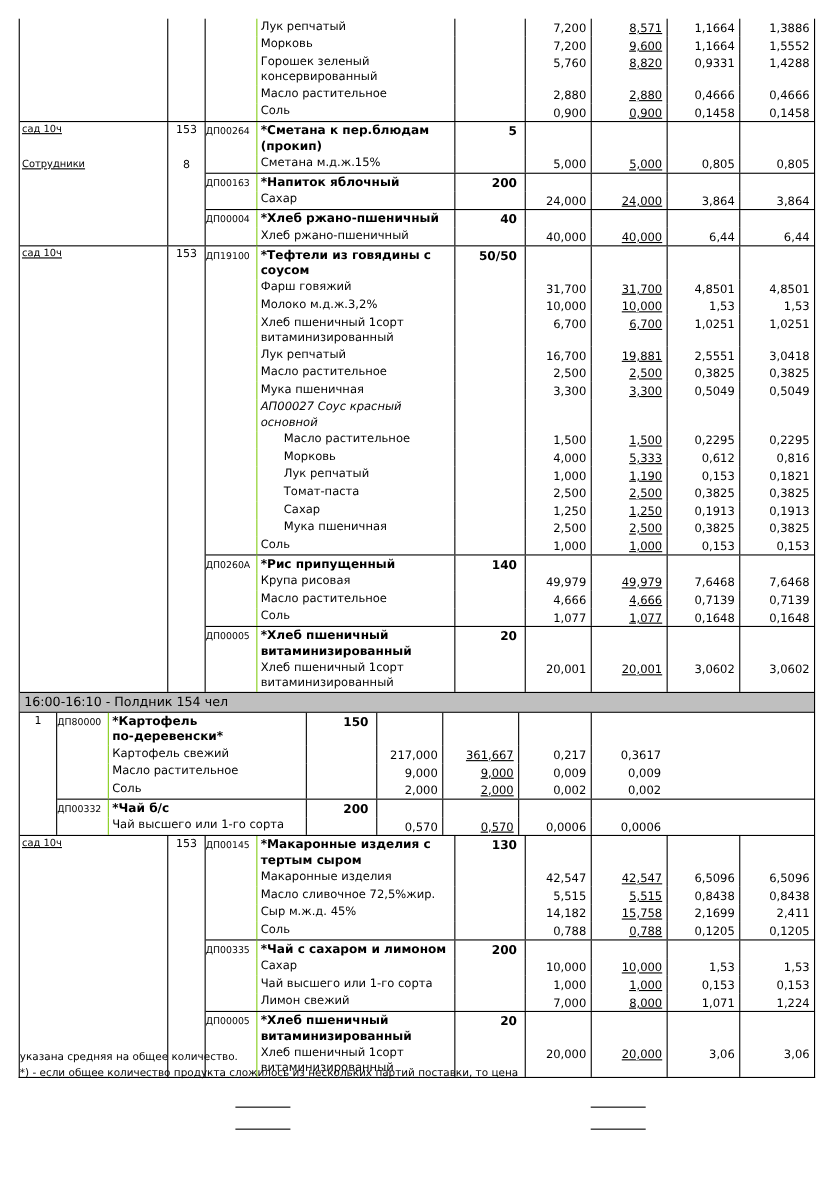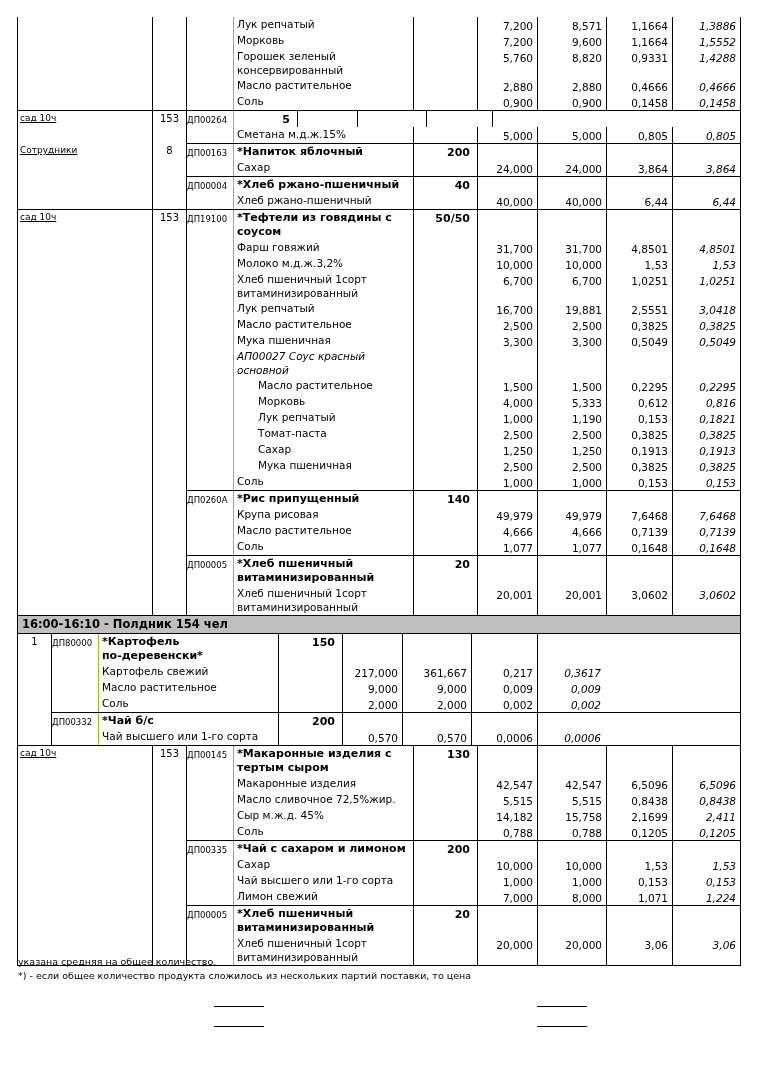--- a/index.html
+++ b/index.html
@@ -28,25 +28,25 @@
             text-align:left; padding:3px 2px 0 0; }
   .c-name { width:180px; border-right:1px solid #000; font-size:10.5px; line-height:13.5px;
             padding:1px 2px 1px 3px; white-space:pre-line; }
   .c-name.hdr { font-weight:bold; font-size:11px; line-height:14px; }
   .c-name.indent { padding-left:24px; }
   .c-name.italic { font-style:italic; }
   .c-port { width:64px; border-right:1px solid #000; font-size:11px; font-weight:bold;
             text-align:right; padding:2px 7px 0 0; }
   .c-v { font-size:10.5px; line-height:13px; text-align:right; padding:2.5px 4px 0 0;
          border-right:1px solid #000; }
-  .c-v1 { width:60px; } .c-v2 { width:69px; } .c-v3 { width:66px; }
-  .c-v4 { width:67px; border-right:none;font-style:italic; }
+  .c-v1 { width:60px; } .c-v2 { width:69px;text-decoration:underline; } .c-v3 { width:66px; }
+  .c-v4 { width:67px; border-right:none; }
   .band {
     border-top:1px solid #000; background:#bfbfbf;
-    font-weight:bold; font-size:11.5px; line-height:15px; padding:1px 0 1px 4px;
+    font-weight:normal; font-size:11.5px; line-height:15px; padding:1px 0 1px 4px;
   }
   #footnote {
     position:absolute; left:18px; top:955px; width:460px;
     font-size:9.5px; line-height:13.5px;
   }
   .sig-line { position:absolute; height:0; border-top:1px solid #000; width:50px; }
   #sig-1 { left:214px; top:1006px; }
   #sig-2 { left:214px; top:1026px; }
   #sig-3 { left:537px; top:1006px; }
   #sig-4 { left:537px; top:1026px; }
@@ -114,20 +114,21 @@
         <div class="gleft-label second">Сотрудники</div>
       </div>
       <div class="gcol2">
         <div class="gleft-count">153</div>
         <div class="gleft-count second">8</div>
       </div>
       <div class="gright">
         <div class="dish">
           <div class="row">
             <div class="c c-code">ДП00264</div>
+            <div class="c c-name hdr">*Сметана к пер.блюдам (прокип)</div>
             <div class="c c-port">5</div>
             <div class="c c-v c-v1"></div>
             <div class="c c-v c-v2"></div>
             <div class="c c-v c-v3"></div>
             <div class="c c-v c-v4"></div>
           </div>
           <div class="row">
             <div class="c c-code"></div>
             <div class="c c-name">Сметана м.д.ж.15%</div>
             <div class="c c-port"></div>

